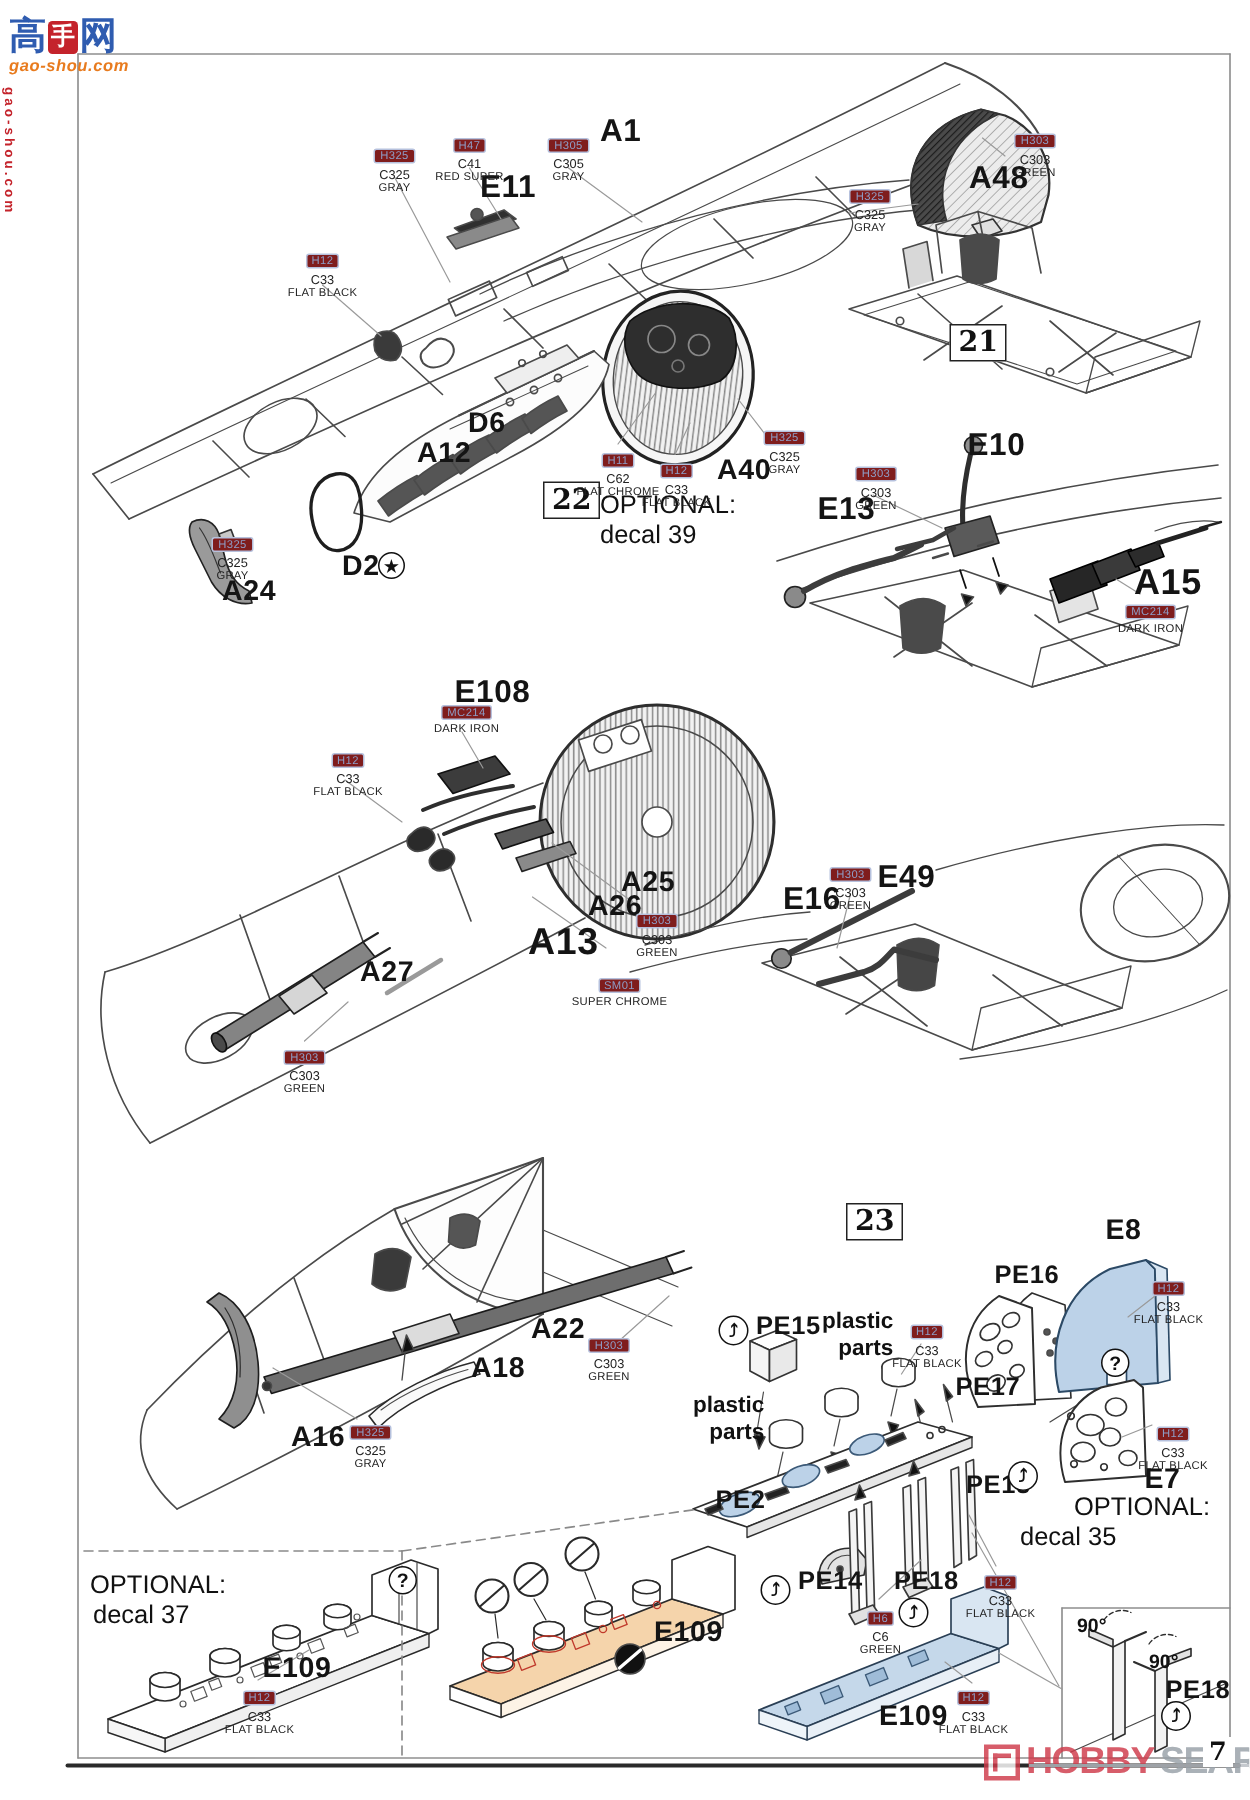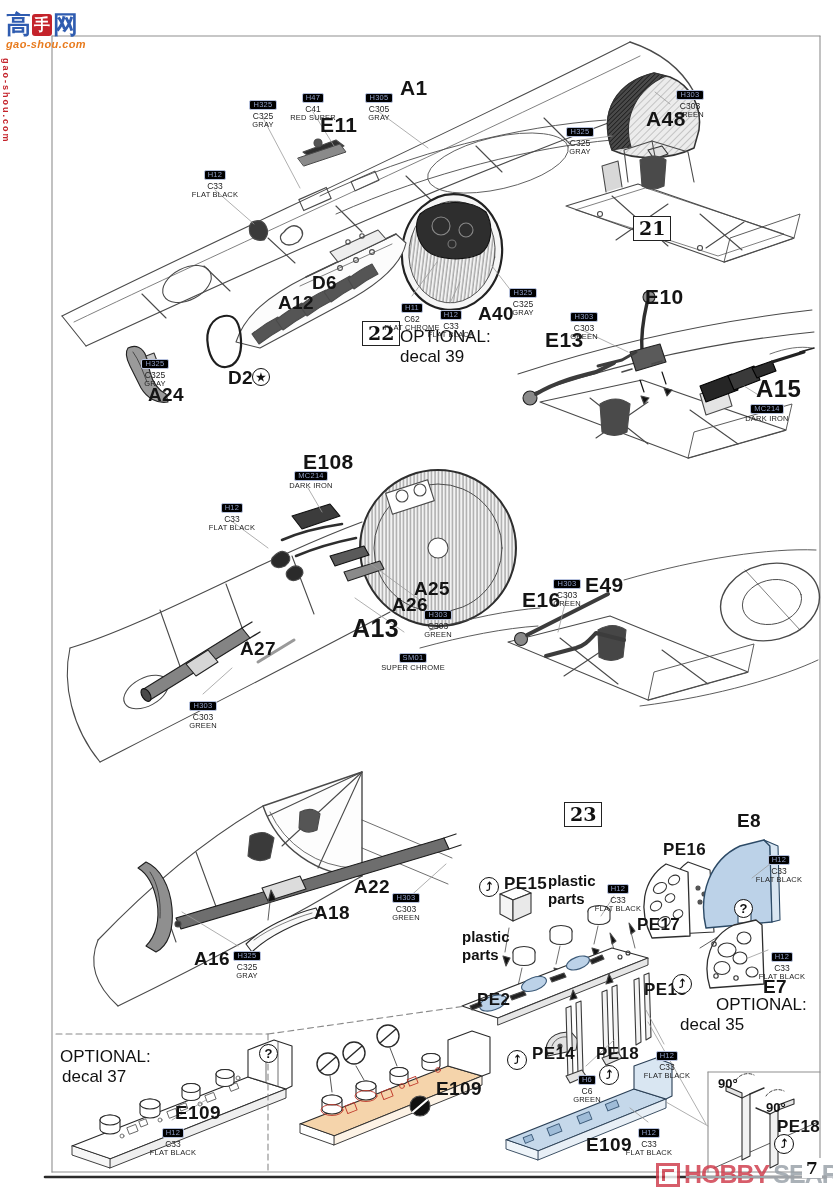--- a/index.html
+++ b/index.html
@@ -4,26 +4,26 @@
 <style>
   html,body{margin:0;padding:0;background:#fff}
   .page{position:relative;width:833px;height:1200px;background:#fff;overflow:hidden;
         font-family:"Liberation Sans",sans-serif}
   .art{position:absolute;left:0;top:0;z-index:1}
   .plabel{position:absolute;z-index:3;font-weight:bold;color:#141414;letter-spacing:.4px;white-space:nowrap}
   .stepbox{position:absolute;z-index:3;font-family:"DejaVu Serif",serif;font-weight:bold;font-size:19px;
            color:#111;border:1.6px solid #222;background:#fff;padding:0 5px;line-height:23px}
   .callout{position:absolute;z-index:3;width:64px;text-align:center;line-height:1.12}
   .callout .h{display:inline-block;font-size:7.5px;color:#8e9dc6;border:1px solid #b6c1dd;
-              background:#000000;padding:0 3px;border-radius:2px;letter-spacing:.3px}
+              background:#7f1d1d;padding:0 3px;border-radius:2px;letter-spacing:.3px}
   .callout .c{font-size:8.5px;color:#222;margin-top:1px}
   .callout .n{font-size:7.5px;color:#222;letter-spacing:.2px;white-space:nowrap}
   .callout .c:empty,.callout .n:empty{display:none}
   .note{position:absolute;z-index:3;font-weight:normal;font-size:17px;color:#111;white-space:nowrap}
-  .pp{position:absolute;z-index:3;font-weight:bold;font-size:15px;color:#111;text-align:left;line-height:1.2}
+  .pp{position:absolute;z-index:3;font-weight:bold;font-size:15px;color:#111;text-align:right;line-height:1.2}
   .circle-symbol{position:absolute;z-index:4;border:1.8px solid #111;border-radius:50%;background:#fff;
                  display:flex;align-items:center;justify-content:center;font-weight:bold;color:#111}
   .qmark{width:17px;height:17px;font-size:13px}
   .bend{width:18px;height:18px;font-size:12px}
   .star{width:16px;height:16px;font-size:11px}
   .deg{position:absolute;z-index:3;font-weight:bold;font-size:13px;color:#111}
   .gslogo{position:absolute;left:6px;top:12px;z-index:6;line-height:1}
   .gslogo .g1{font-weight:bold;font-size:25px;color:#2f5cb0}
   .gslogo .gicon{display:inline-block;background:#c4232b;color:#fff;font-weight:bold;font-size:16px;
                  border-radius:3px;padding:3px 2px;margin:0 1px;vertical-align:3px}

